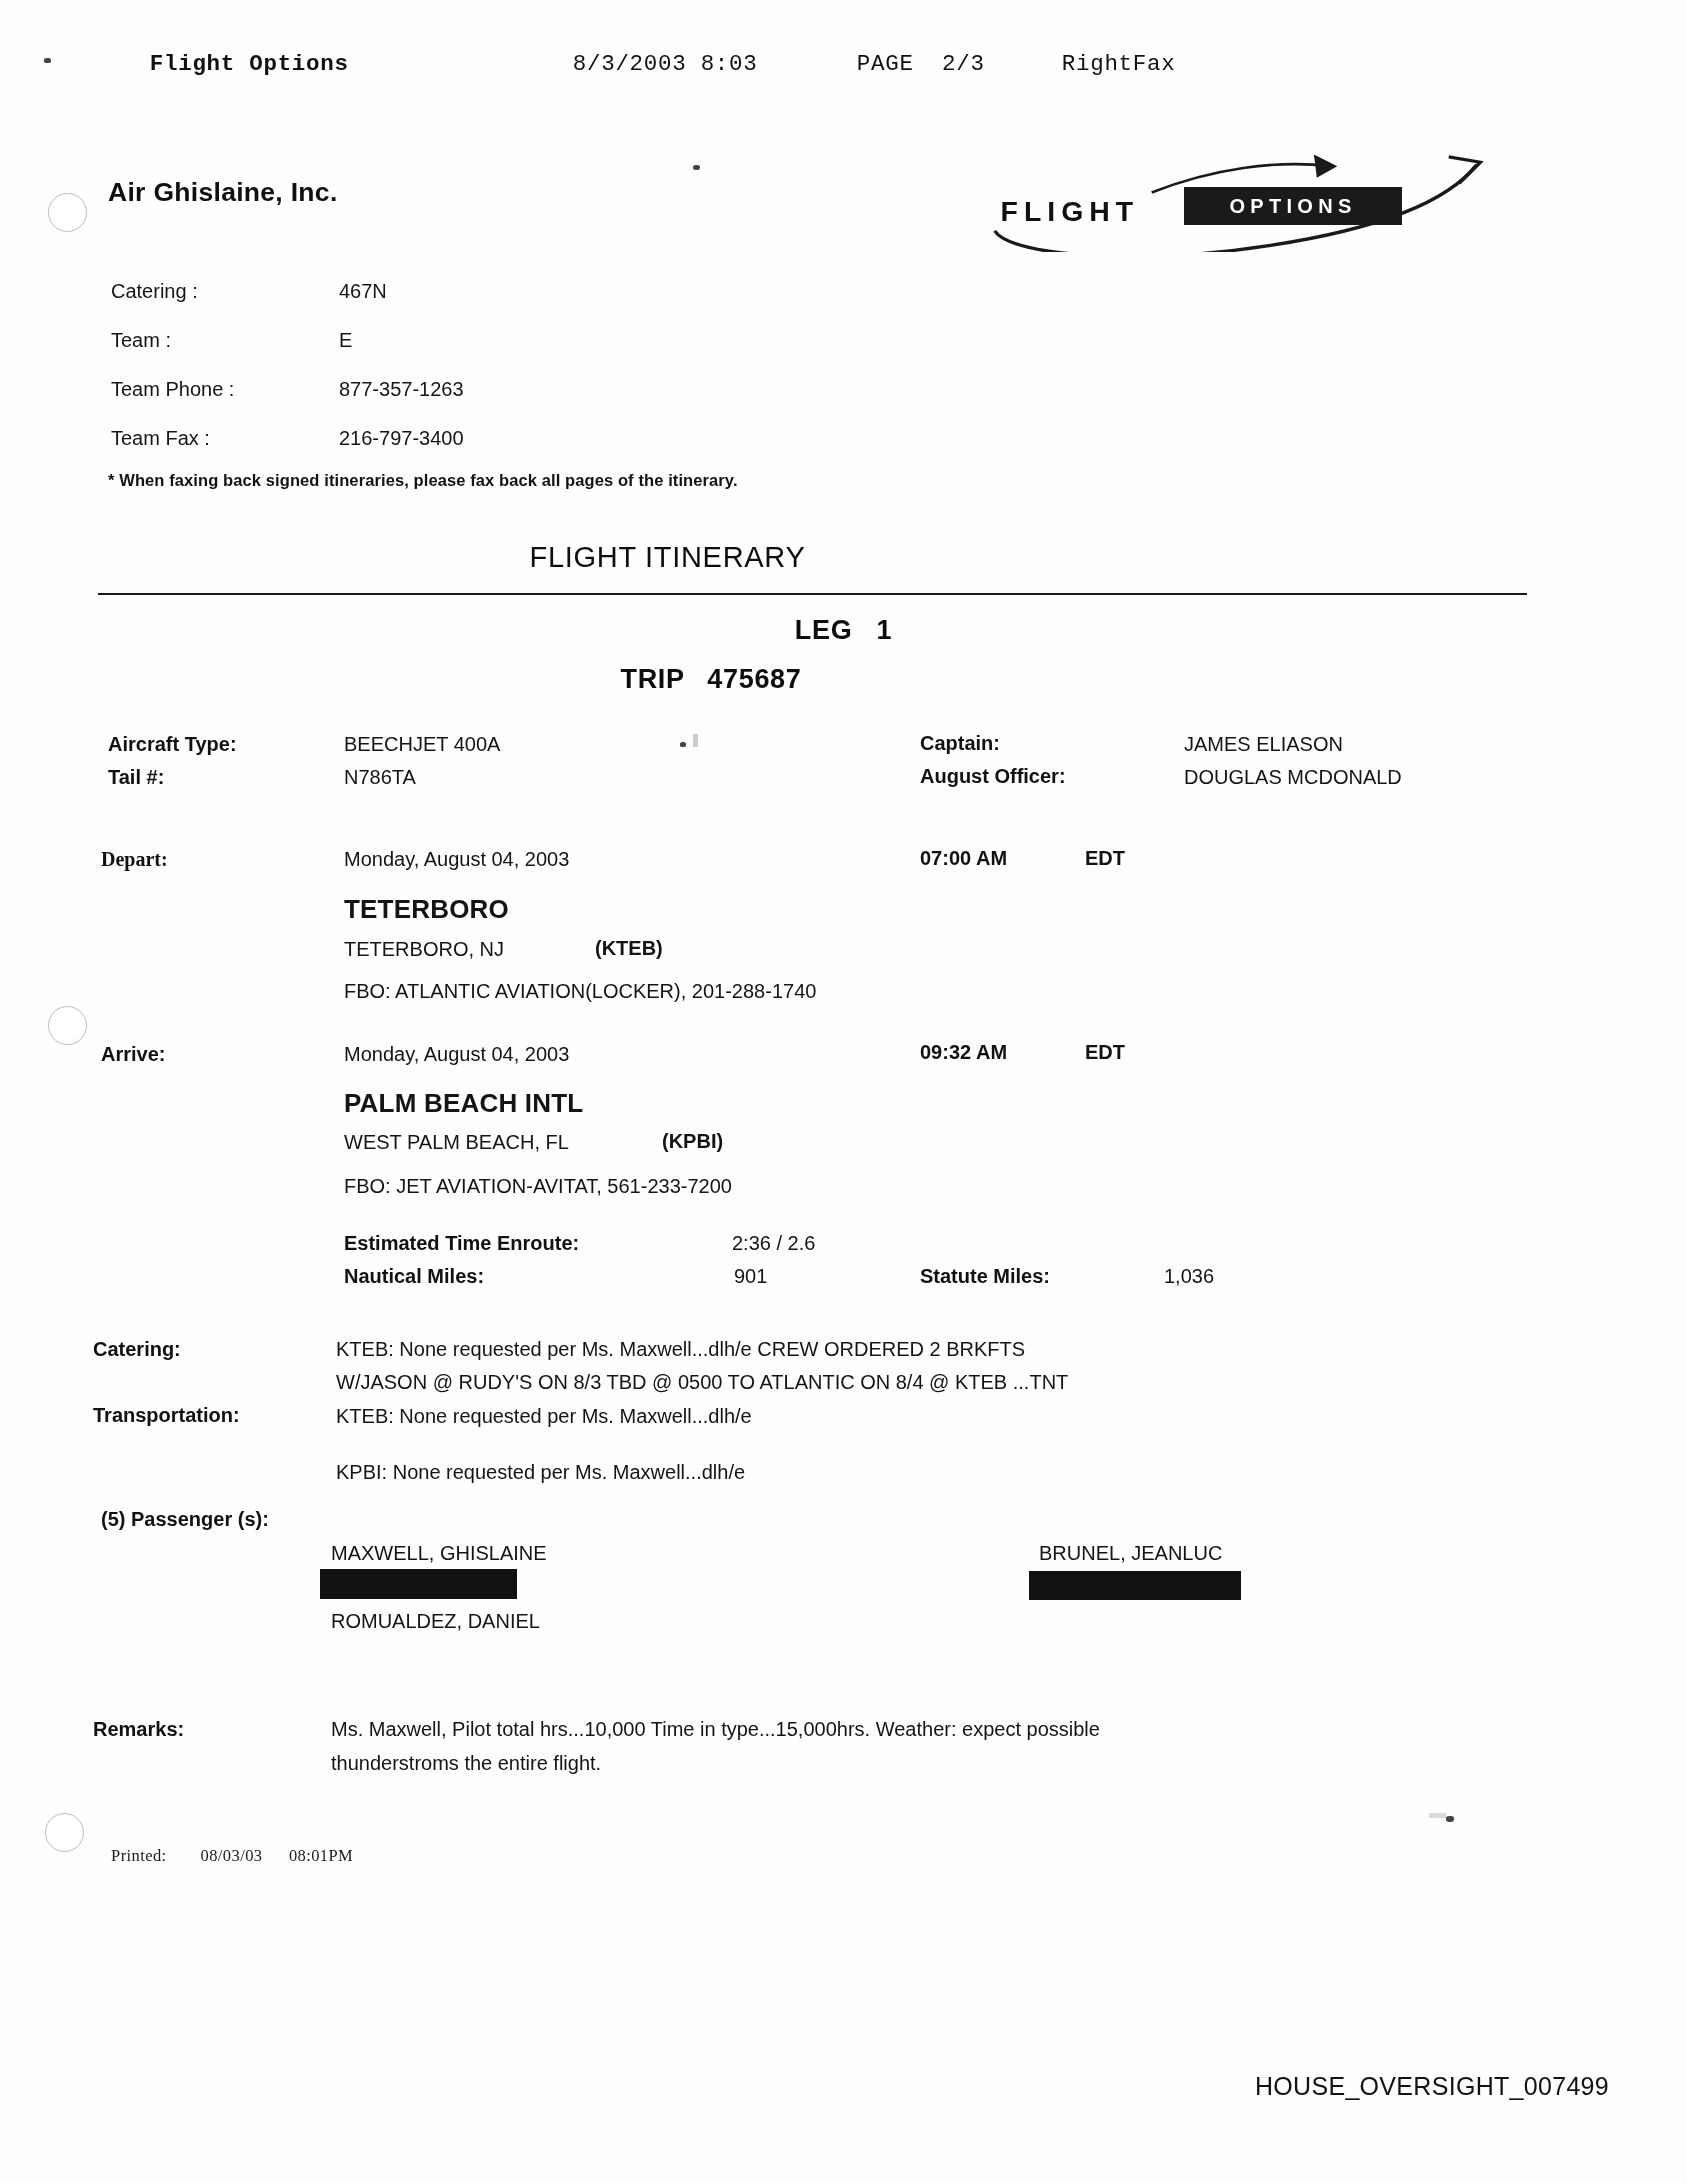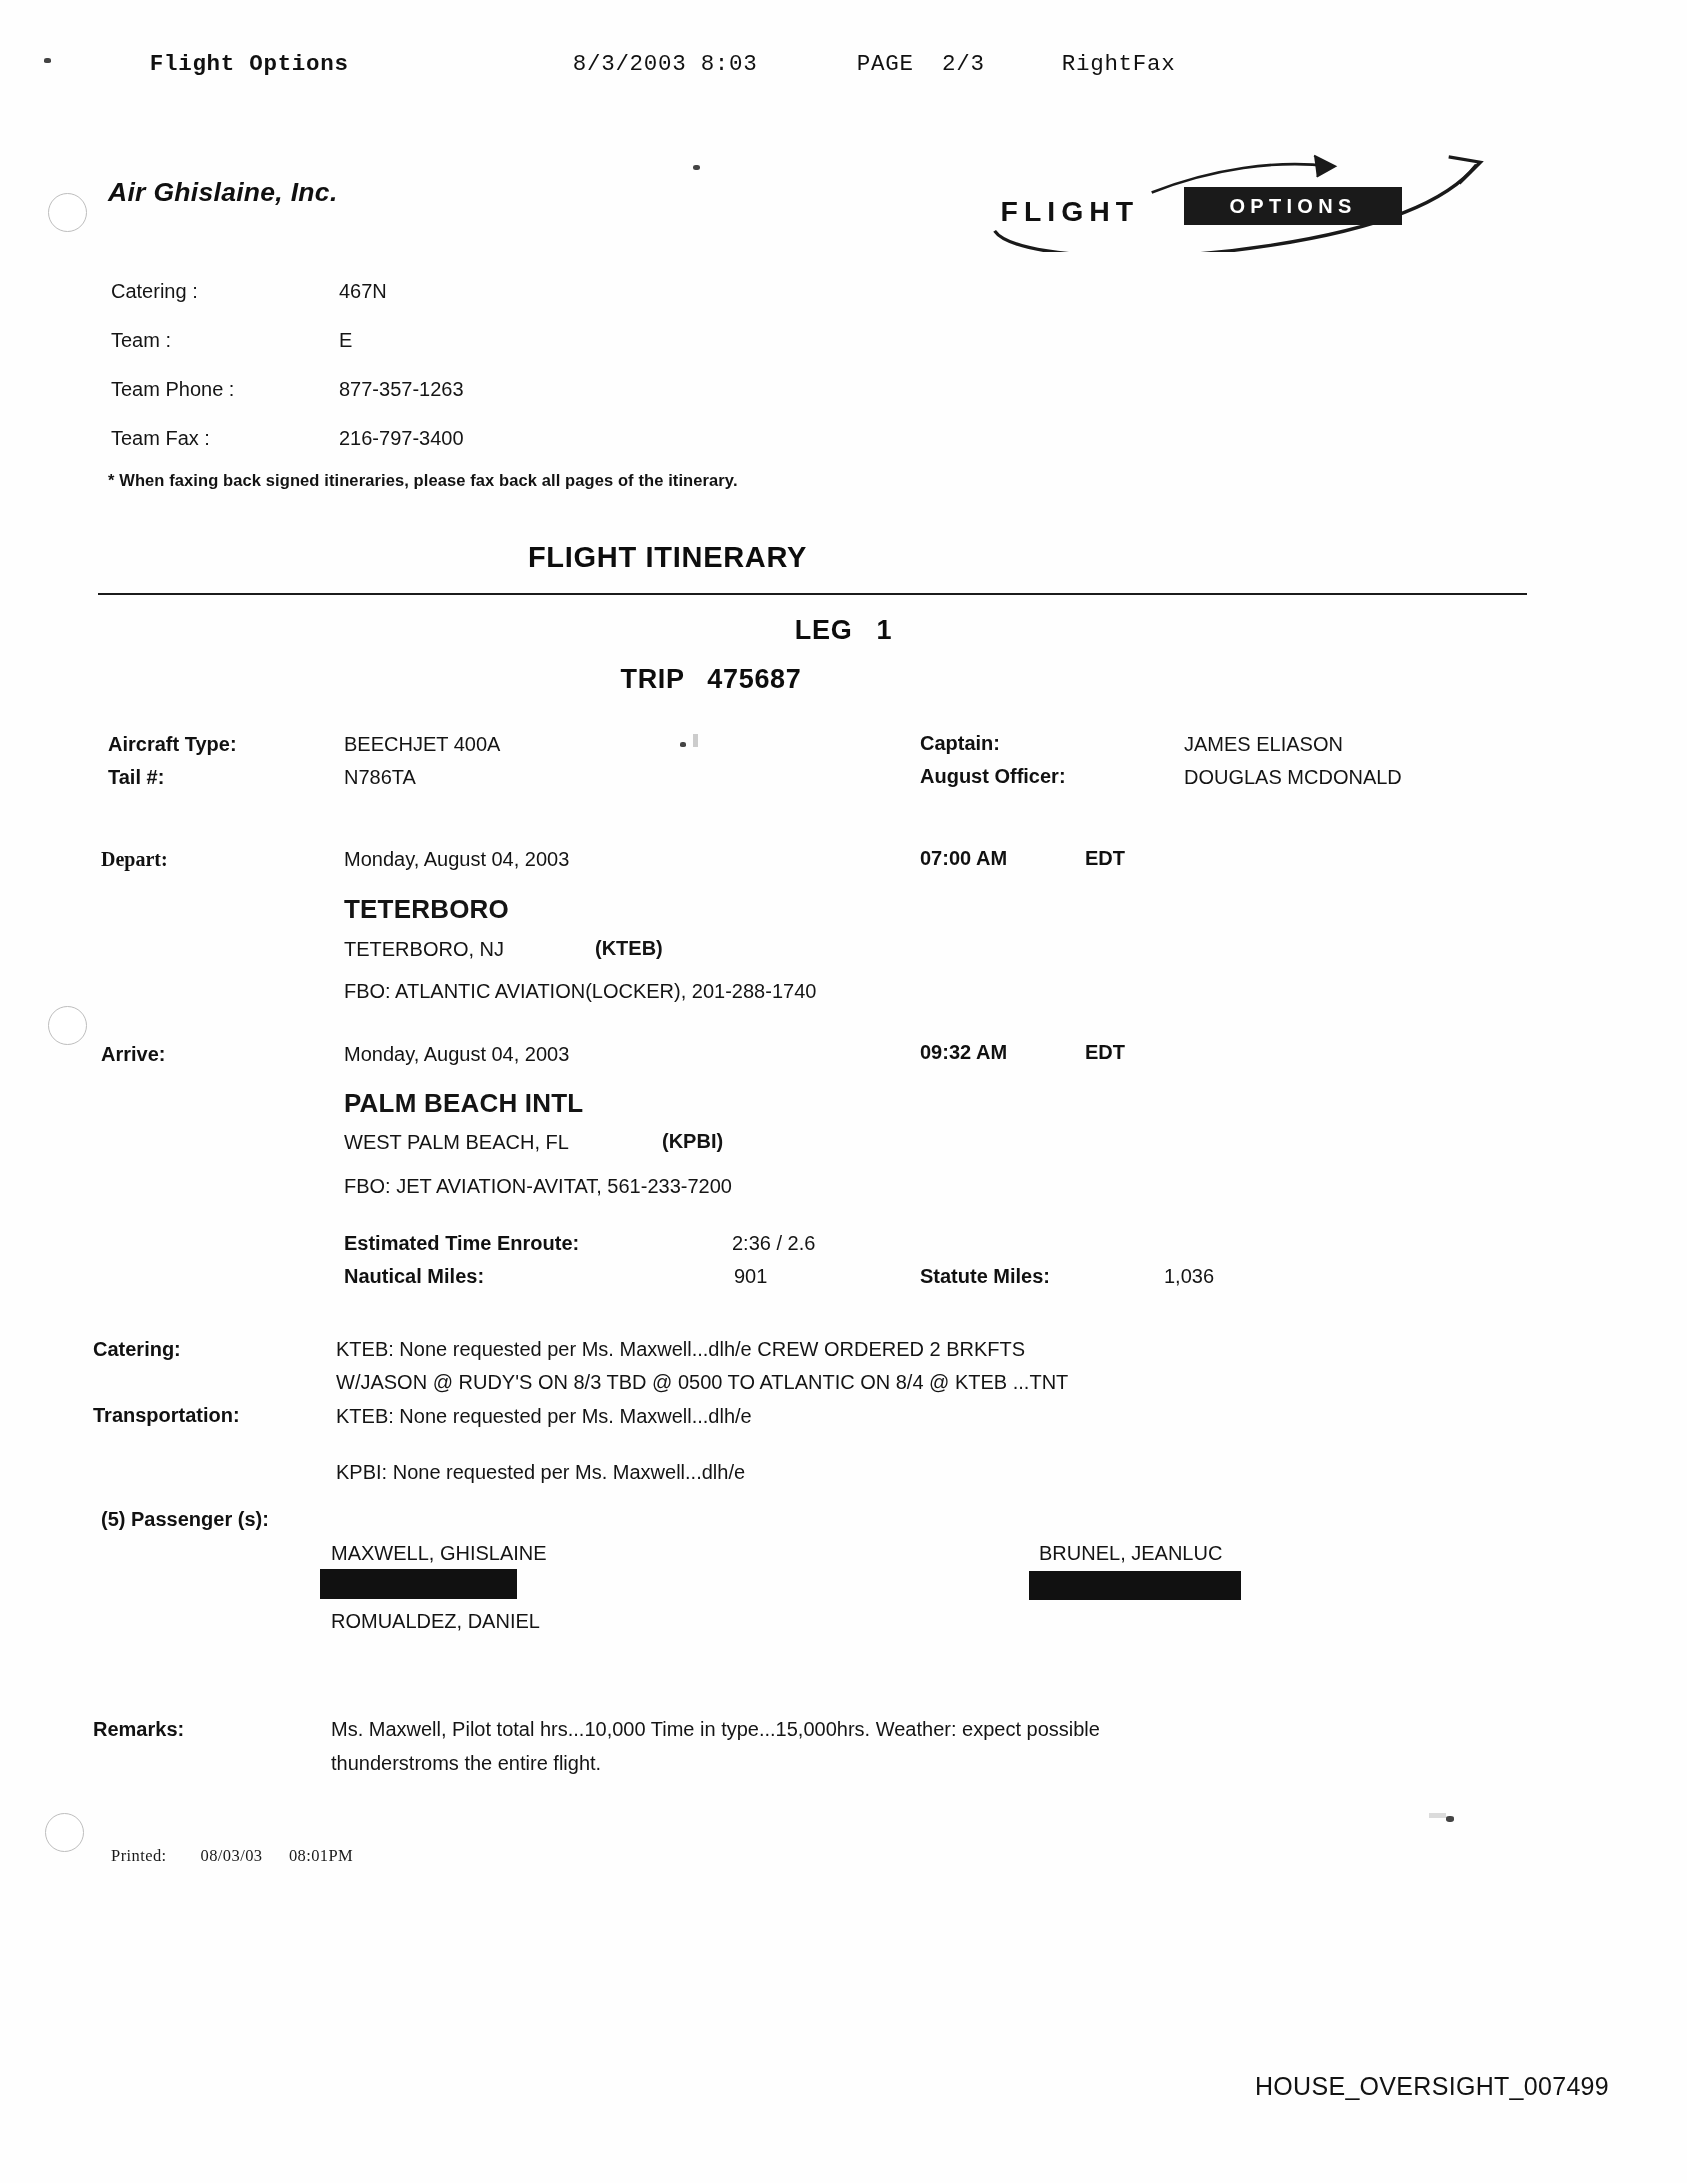--- a/index.html
+++ b/index.html
@@ -65,21 +65,20 @@
 
   
   .company-name {
     position: absolute;
     left: 108px;
     top: 177px;
     font-size: 26.5px;
     font-weight: 700;
     letter-spacing: 0.3px;
     color: #101010;
-    font-style: italic;
   }
   .meta {
     position: absolute;
     left: 111px;
     top: 267px;
     font-size: 20px;
     line-height: 49px;
     color: #151515;
   }
   .meta .row { display: block; white-space: nowrap; }
@@ -138,21 +137,21 @@
   }
 
   
   .doc-title {
     position: absolute;
     left: 0;
     top: 541px;
     width: 1335px;
     text-align: center;
     font-size: 29px;
-    font-weight: 700;
+    font-weight: 400;
     letter-spacing: 0.7px;
   }
   .rule {
     position: absolute;
     left: 98px;
     top: 593px;
     width: 1429px;
     height: 2px;
     background: #1b1b1b;
   }

